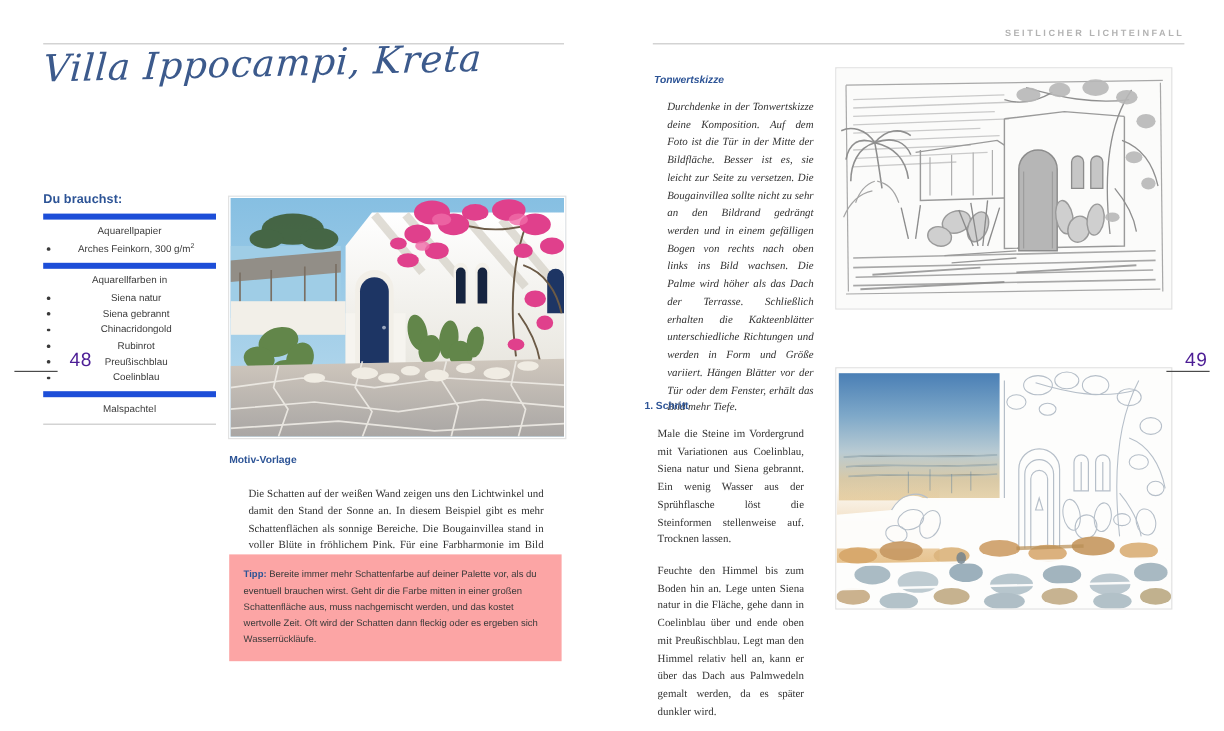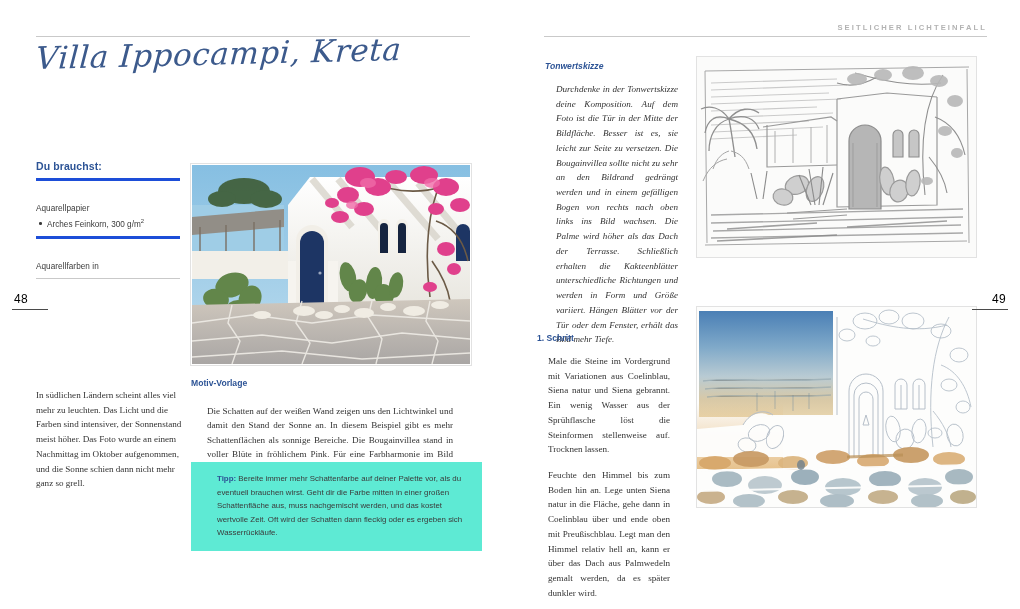--- a/index.html
+++ b/index.html
@@ -18,23 +18,24 @@
     position: relative;
     width: 1020px;
     height: 609px;
     background: #ffffff;
   }
 
   
   .folio {
     position: absolute;
     font-family: "Liberation Sans", sans-serif;
-    font-size: 12px;
-    color: #000000;
+    font-size: 16px;
+    color: #4c1d95;
     letter-spacing: .3px;
+    margin-left: 44px;
   }
   .folio-left  { left: 14px;  top: 292px; }
   .folio-right { right: 14px; top: 292px; text-align: right; }
   .folio-rule {
     position: absolute;
     height: 1px;
     background: #4a4a4a;
     top: 309px;
   }
   .folio-rule-left  { left: 12px;  width: 36px; }
@@ -86,22 +87,23 @@
     width: 144px;
   }
   .materials h2 {
     margin: 0 0 6px 0;
     font-size: 10.5px;
     font-weight: 700;
     color: #2d5496;
     letter-spacing: .1px;
   }
   .mat-group {
-    border-top: 3px solid #1d4ed8;
-    padding: 22px 0 5px 0;
+    border-top: 5px solid #1d4ed8;
+    padding: 4px 0 5px 0;
+    text-align: center;
   }
   .mat-label {
     font-size: 8.2px;
     color: #3a3a3a;
     line-height: 1.55;
     letter-spacing: .05px;
   }
   .mat-list {
     list-style: none;
     margin: 1px 0 0 0;
@@ -174,22 +176,22 @@
     line-height: 1.58;
     color: #333333;
     text-align: justify;
   }
 
   .tipp {
     position: absolute;
     left: 191px;
     top: 462px;
     width: 252px;
-    padding: 10px 13px 11px 26px;
-    background: #5eead4;
+    padding: 10px 13px 11px 12px;
+    background: #fca5a5;
     font-size: 7.9px;
     line-height: 1.72;
     color: #3a3a3a;
   }
   .tipp b {
     color: #2d5496;
     font-weight: 700;
   }
 
   
@@ -244,29 +246,39 @@
 
       <div class="mat-group">
         <div class="mat-label">Aquarellpapier</div>
         <ul class="mat-list">
           <li>Arches Feinkorn, 300 g/m<span class="sup">2</span></li>
         </ul>
       </div>
 
       <div class="mat-group">
         <div class="mat-label">Aquarellfarben in</div>
+        <ul class="mat-list">
+          <li>Siena natur</li>
+          <li>Siena gebrannt</li>
+          <li>Chinacridongold</li>
+          <li>Rubinrot</li>
+          <li>Preußischblau</li>
+          <li>Coelinblau</li>
+        </ul>
       </div>
 
+      <div class="mat-group">
+        <div class="mat-label">Malspachtel</div>
+      </div>
 
 
 
       <div class="mat-foot"></div>
     </div>
 
-    <div class="intro-text">In südlichen Ländern scheint alles viel mehr zu leuchten. Das Licht und die Farben sind intensiver, der Sonnenstand meist höher. Das Foto wurde an einem Nachmittag im Oktober aufgenommen, und die Sonne schien dann nicht mehr ganz so grell.</div>
 
     <div class="photo-frame">
       <svg viewBox="0 0 278 199" width="278" height="199" preserveAspectRatio="none">
         <defs>
           <linearGradient id="sky" x1="0" y1="0" x2="0" y2="1">
             <stop offset="0%" stop-color="#86bfe2"></stop>
             <stop offset="100%" stop-color="#bcdcee"></stop>
           </linearGradient>
           <linearGradient id="wall" x1="0" y1="0" x2="0" y2="1">
             <stop offset="0%" stop-color="#ffffff"></stop>

